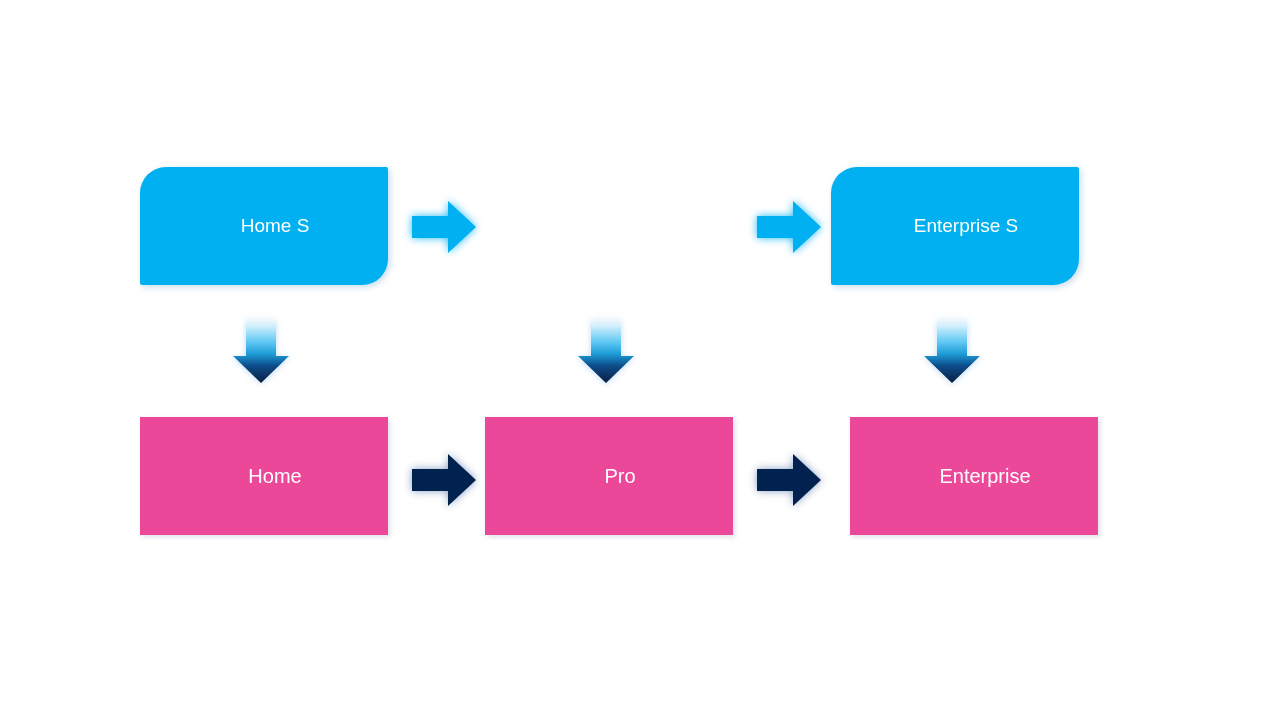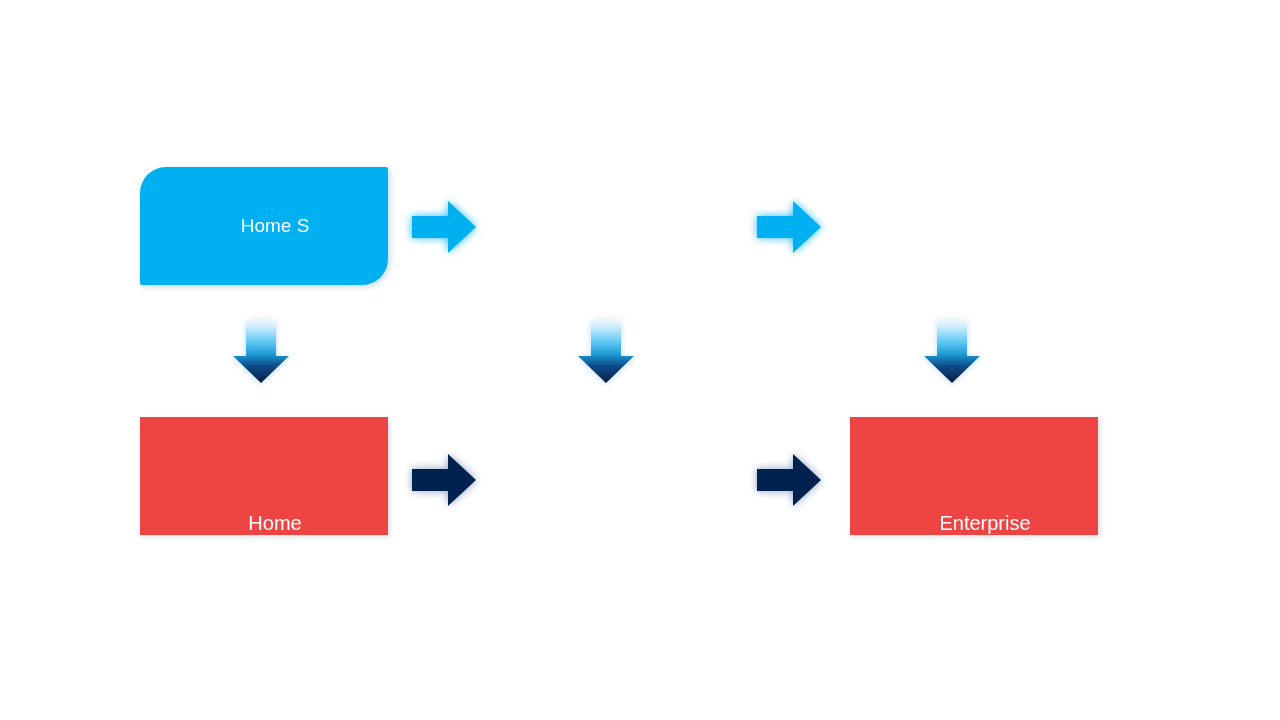--- a/index.html
+++ b/index.html
@@ -20,24 +20,23 @@
     justify-content: center;
     color: #ffffff;
   }
   .box--light {
     background: #00B0F0;
     border-radius: 26px 2px 26px 2px;
     box-shadow: 2px 2px 6px rgba(130, 175, 215, 0.45);
     font-size: 19px;
   }
   .box--dark {
-    background: #ef4444;
+    background: #ec4899;
     box-shadow: 2px 2px 5px rgba(150, 160, 180, 0.35);
     font-size: 20px;
-    align-items: flex-end;
   }
   .box .label { display: inline-block; margin-left: 22px; }
   .arrow { position: absolute; display: block; }
   .arrow-right--light { filter: drop-shadow(0 0 4px rgba(0, 176, 240, 0.85)); }
   .arrow-right--dark  { filter: drop-shadow(0 0 4px rgba(125, 150, 190, 0.9)); }
   .arrow-down         { filter: drop-shadow(0 1px 3px rgba(140, 190, 235, 0.55)); }
   .defs-holder { position: absolute; width: 0; height: 0; overflow: hidden; }
 </style>
 </head>
 <body>
@@ -53,20 +52,23 @@
         <stop offset="0.56" stop-color="#1E9CD7"></stop>
         <stop offset="0.74" stop-color="#0C4C8A"></stop>
         <stop offset="1" stop-color="#0A1E42"></stop>
       </linearGradient>
     </defs>
   </svg>
 
   <div class="box box--light" style="left:140px; top:167px">
     <span class="label">Home S</span>
   </div>
+  <div class="box box--light" style="left:831px; top:167px">
+    <span class="label">Enterprise S</span>
+  </div>
 
   <svg class="arrow arrow-right--light" style="left:412px; top:201px" width="64" height="52" viewBox="0 0 64 52">
     <polygon points="0,15 36,15 36,0 64,26 36,52 36,37 0,37" fill="#00B0F0"></polygon>
   </svg>
   <svg class="arrow arrow-right--light" style="left:757px; top:201px" width="64" height="52" viewBox="0 0 64 52">
     <polygon points="0,15 36,15 36,0 64,26 36,52 36,37 0,37" fill="#00B0F0"></polygon>
   </svg>
 
   <svg class="arrow arrow-down" style="left:233px; top:317px" width="56" height="66" viewBox="0 0 56 66">
     <polygon points="13,0 43,0 43,39 56,39 28,66 0,39 13,39" fill="url(#downGrad)"></polygon>
@@ -74,20 +76,23 @@
   <svg class="arrow arrow-down" style="left:578px; top:317px" width="56" height="66" viewBox="0 0 56 66">
     <polygon points="13,0 43,0 43,39 56,39 28,66 0,39 13,39" fill="url(#downGrad)"></polygon>
   </svg>
   <svg class="arrow arrow-down" style="left:924px; top:317px" width="56" height="66" viewBox="0 0 56 66">
     <polygon points="13,0 43,0 43,39 56,39 28,66 0,39 13,39" fill="url(#downGrad)"></polygon>
   </svg>
 
   <div class="box box--dark" style="left:140px; top:417px">
     <span class="label">Home</span>
   </div>
+  <div class="box box--dark" style="left:485px; top:417px">
+    <span class="label">Pro</span>
+  </div>
   <div class="box box--dark" style="left:850px; top:417px">
     <span class="label">Enterprise</span>
   </div>
 
   <svg class="arrow arrow-right--dark" style="left:412px; top:454px" width="64" height="52" viewBox="0 0 64 52">
     <polygon points="0,15 36,15 36,0 64,26 36,52 36,37 0,37" fill="#01224E"></polygon>
   </svg>
   <svg class="arrow arrow-right--dark" style="left:757px; top:454px" width="64" height="52" viewBox="0 0 64 52">
     <polygon points="0,15 36,15 36,0 64,26 36,52 36,37 0,37" fill="#01224E"></polygon>
   </svg>

